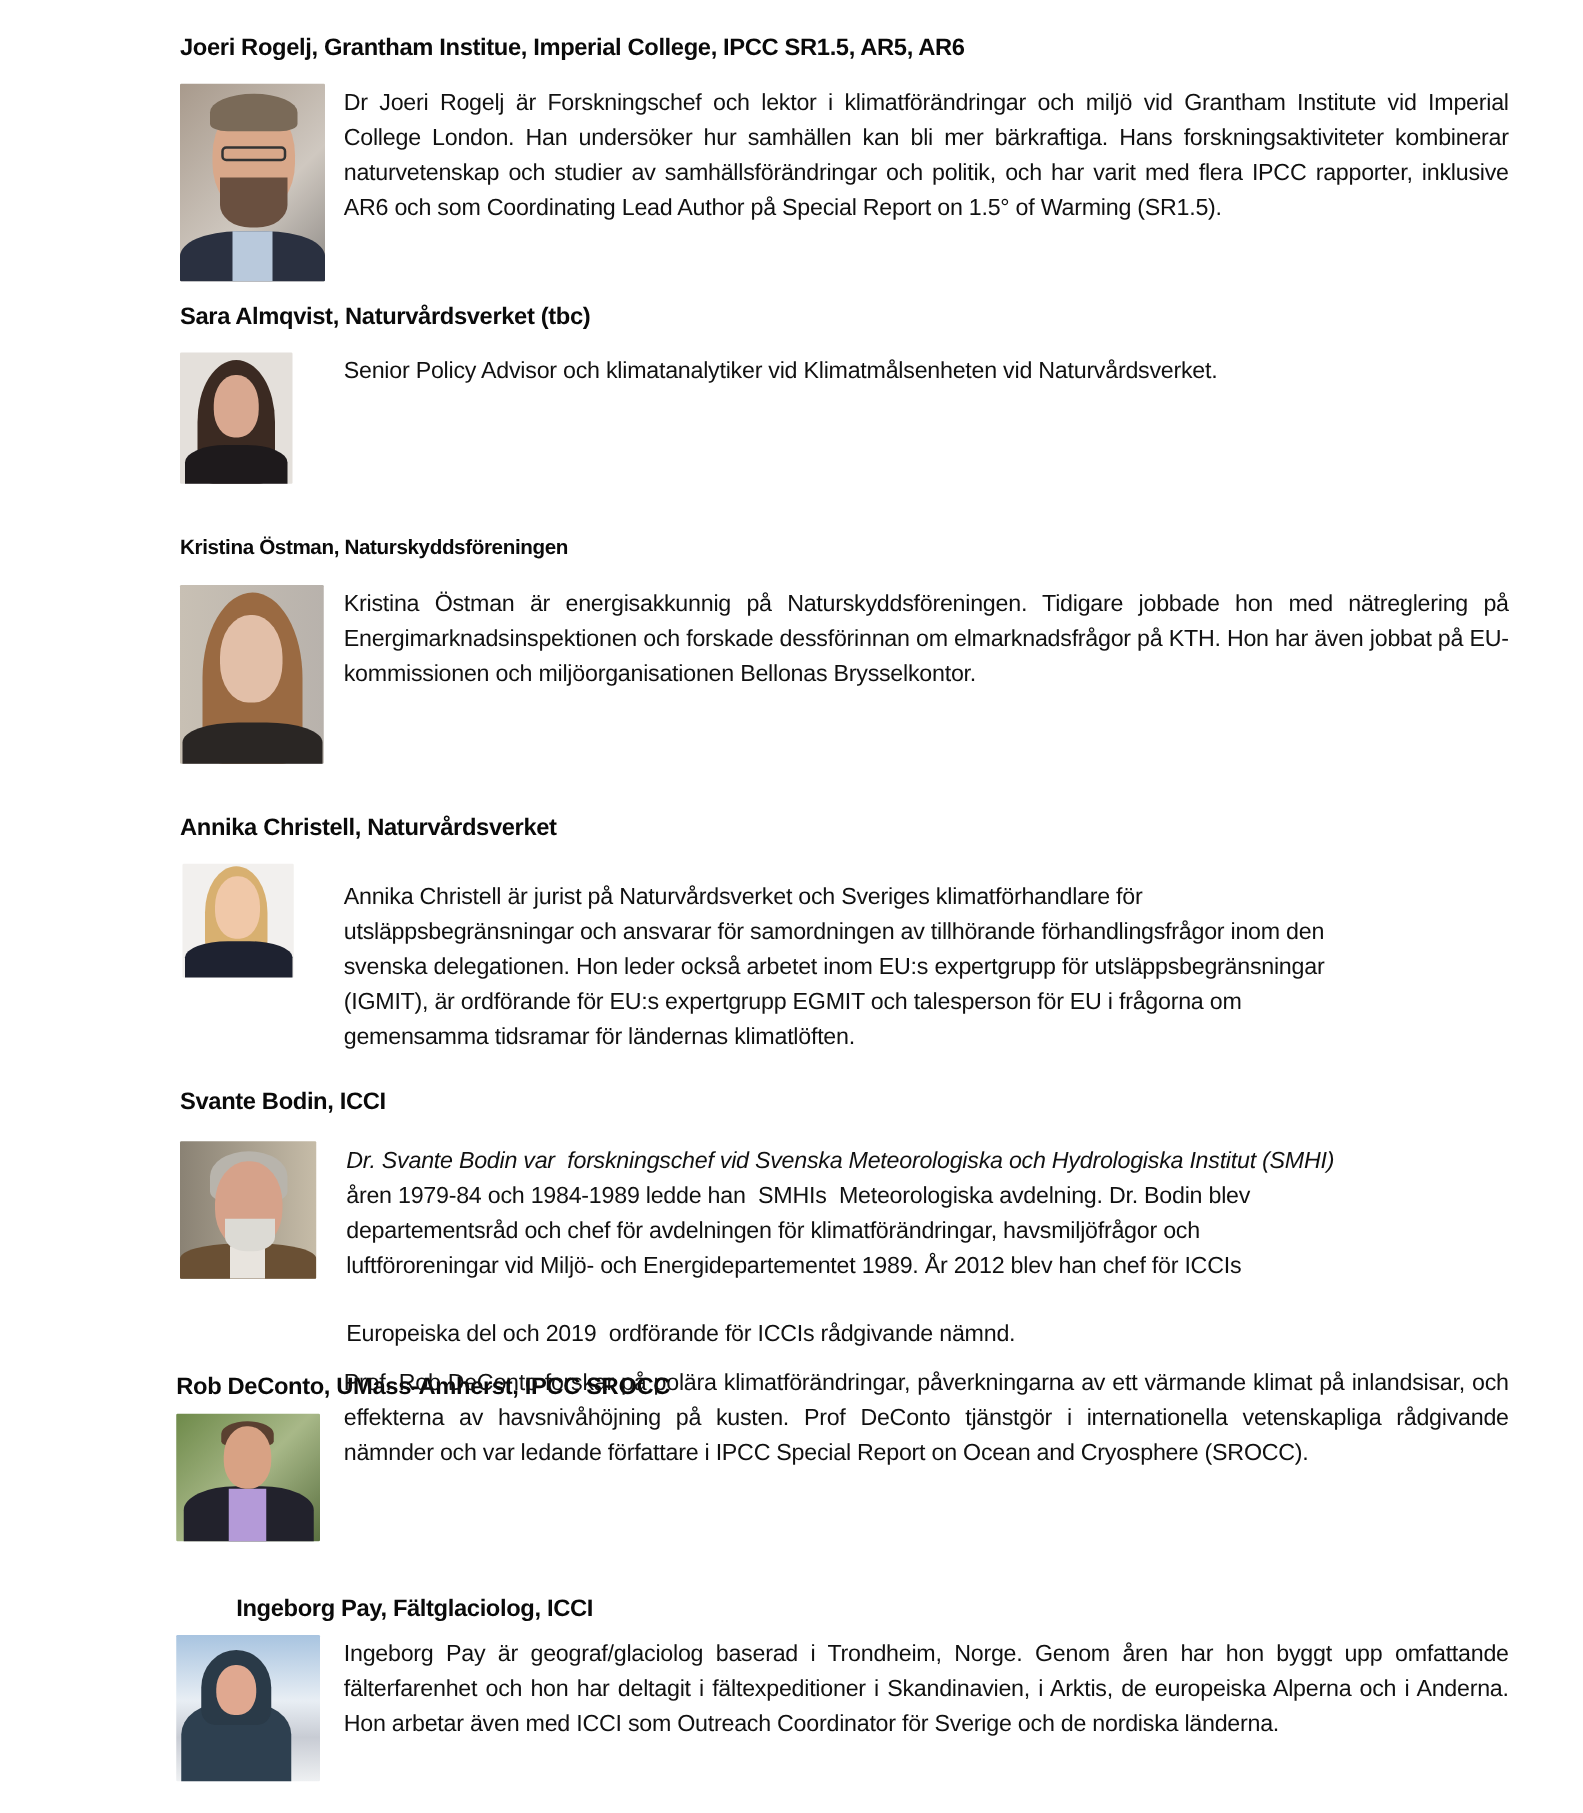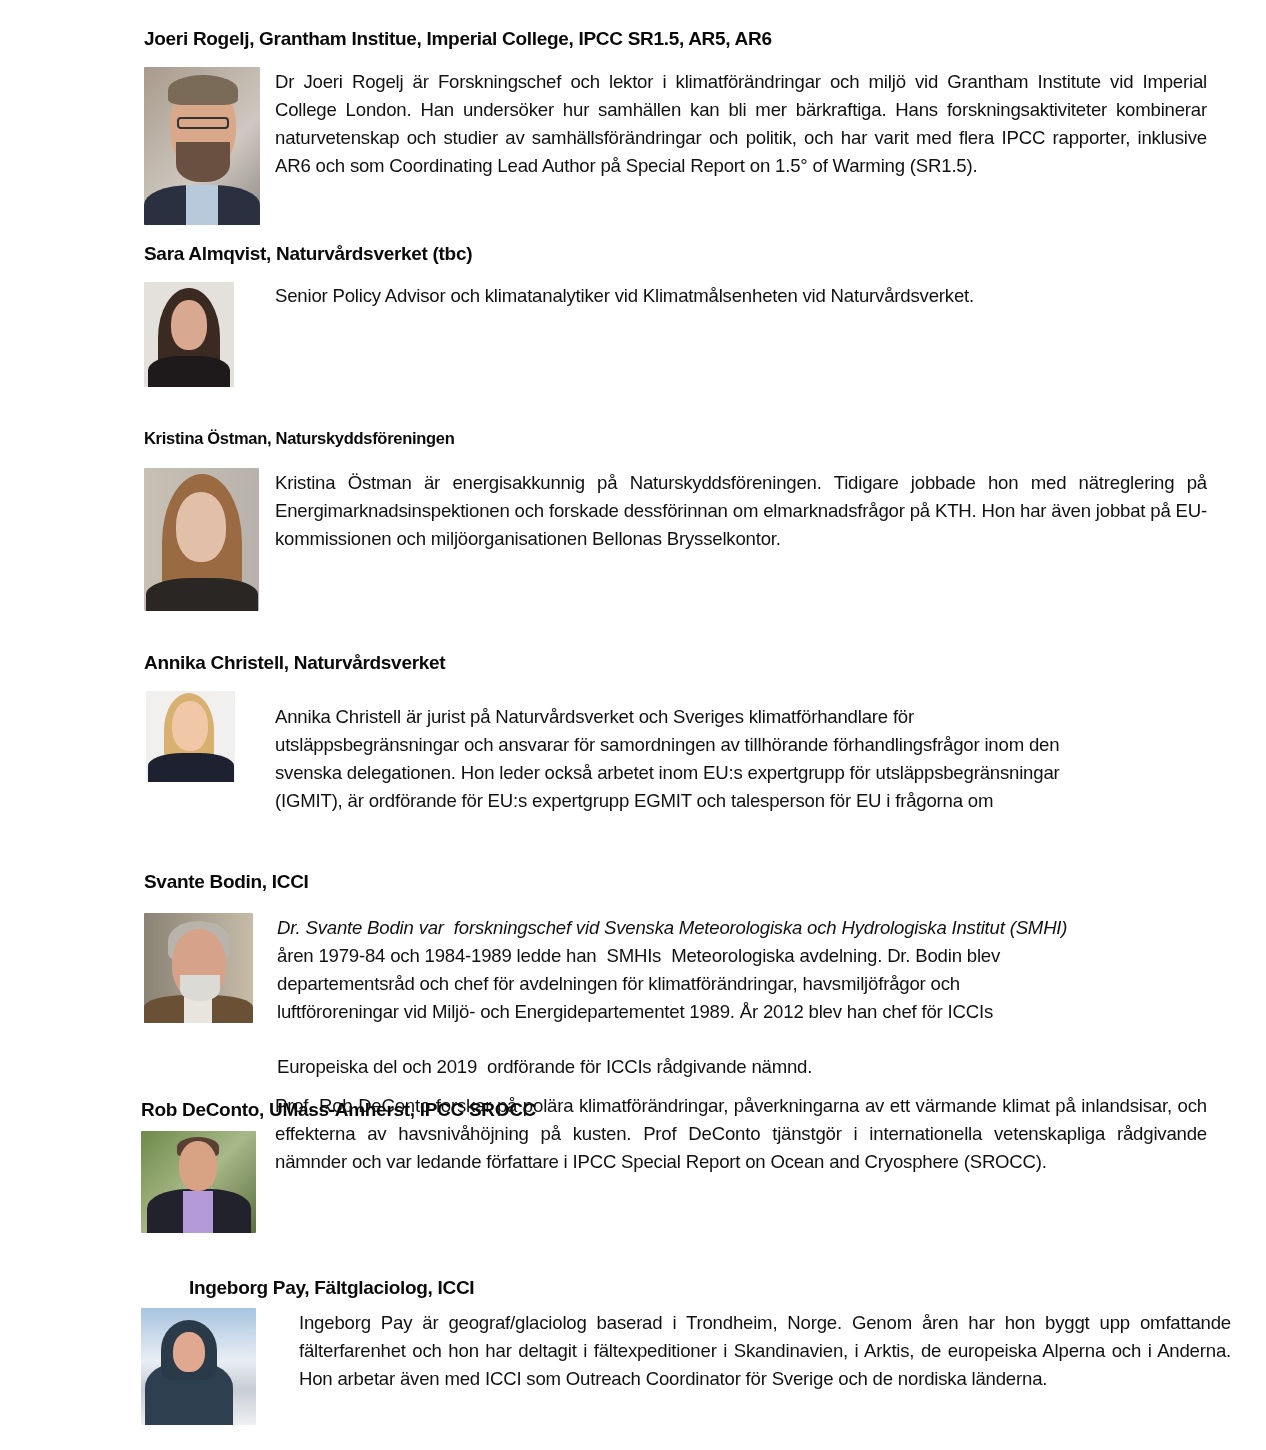--- a/index.html
+++ b/index.html
@@ -65,20 +65,21 @@
 <div class="photo" style="left:146px; top:691px; width:89px; height:91px; background:#f2f0ee;">
   <div class="hair" style="left:18px; top:2px; width:50px; height:74px; background:#d8b070;"></div>
   <div class="body" style="left:2px; top:62px; width:86px; height:32px; background:#1e2230;"></div>
   <div class="head" style="left:26px; top:10px; width:36px; height:50px; background:#f0c8a8;"></div>
 </div>
 <div style="position:absolute; left:275px; top:691px; width:940px;margin-top:12px;">
   <div class="bio left" style="position:static;">Annika Christell är jurist på Naturvårdsverket och Sveriges klimatförhandlare för</div>
   <div class="bio left" style="position:static;">utsläppsbegränsningar och ansvarar för samordningen av tillhörande förhandlingsfrågor inom den</div>
   <div class="bio left" style="position:static;">svenska delegationen. Hon leder också arbetet inom EU:s expertgrupp för utsläppsbegränsningar</div>
   <div class="bio left" style="position:static;">(IGMIT), är ordförande för EU:s expertgrupp EGMIT och talesperson för EU i frågorna om</div>
+  <div class="bio left" style="position:static;">gemensamma tidsramar för ländernas klimatlöften.</div>
 </div>
 
 <div class="heading" style="left:144px; top:871px;">Svante Bodin, ICCI</div>
 <div class="photo" style="left:144px; top:913px; width:109px; height:110px; background:linear-gradient(90deg,#8a8274,#c6bca8);">
   <div class="body" style="left:0; top:82px; width:109px; height:30px; background:#6a5034;"></div>
   <div class="body" style="left:40px; top:84px; width:28px; height:26px; background:#e8e4de; border-radius:0;"></div>
   <div class="hair" style="left:24px; top:8px; width:62px; height:40px; background:#b8b4ac;"></div>
   <div class="head" style="left:28px; top:16px; width:54px; height:70px; background:#d6a28a;"></div>
   <div style="position:absolute; left:36px; top:62px; width:40px; height:26px; background:#dcdad4; border-radius:0 0 45% 45%;"></div>
 </div>
@@ -98,13 +99,13 @@
   <div class="head" style="left:38px; top:10px; width:38px; height:50px; background:#d8a284;"></div>
 </div>
 <div class="bio justify" style="left:275px; top:1068px; width:932px;margin-top:24px;">Prof. Rob DeConto forskar på polära klimatförändringar, påverkningarna av ett värmande klimat på inlandsisar, och effekterna av havsnivåhöjning på kusten. Prof DeConto tjänstgör i internationella vetenskapliga rådgivande nämnder och var ledande författare i IPCC Special Report on Ocean and Cryosphere (SROCC).</div>
 
 <div class="heading" style="left:141px; top:1277px;margin-left:48px;">Ingeborg Pay, Fältglaciolog, ICCI</div>
 <div class="photo" style="left:141px; top:1308px; width:115px; height:117px; background:linear-gradient(180deg,#a8c4e0,#e8eef4 45%,#c8ccd4 70%,#eef0f2);">
   <div class="body" style="left:4px; top:54px; width:88px; height:64px; background:#2e4050;"></div>
   <div class="hair" style="left:20px; top:12px; width:56px; height:60px; background:#2a3a48;"></div>
   <div class="head" style="left:32px; top:24px; width:32px; height:40px; background:#e0a890;"></div>
 </div>
-<div class="bio justify" style="left:275px; top:1309px; width:932px;margin-left:24px;">Ingeborg Pay är geograf/glaciolog baserad i Trondheim, Norge. Genom åren har hon byggt upp omfattande fälterfarenhet och hon har deltagit i fältexpeditioner i Skandinavien, i Arktis, de europeiska Alperna och i Anderna. Hon arbetar även med ICCI som Outreach Coordinator för Sverige och de nordiska länderna.</div>
+<div class="bio justify" style="left:275px; top:1309px; width:932px;">Ingeborg Pay är geograf/glaciolog baserad i Trondheim, Norge. Genom åren har hon byggt upp omfattande fälterfarenhet och hon har deltagit i fältexpeditioner i Skandinavien, i Arktis, de europeiska Alperna och i Anderna. Hon arbetar även med ICCI som Outreach Coordinator för Sverige och de nordiska länderna.</div>
 
 </body></html>

